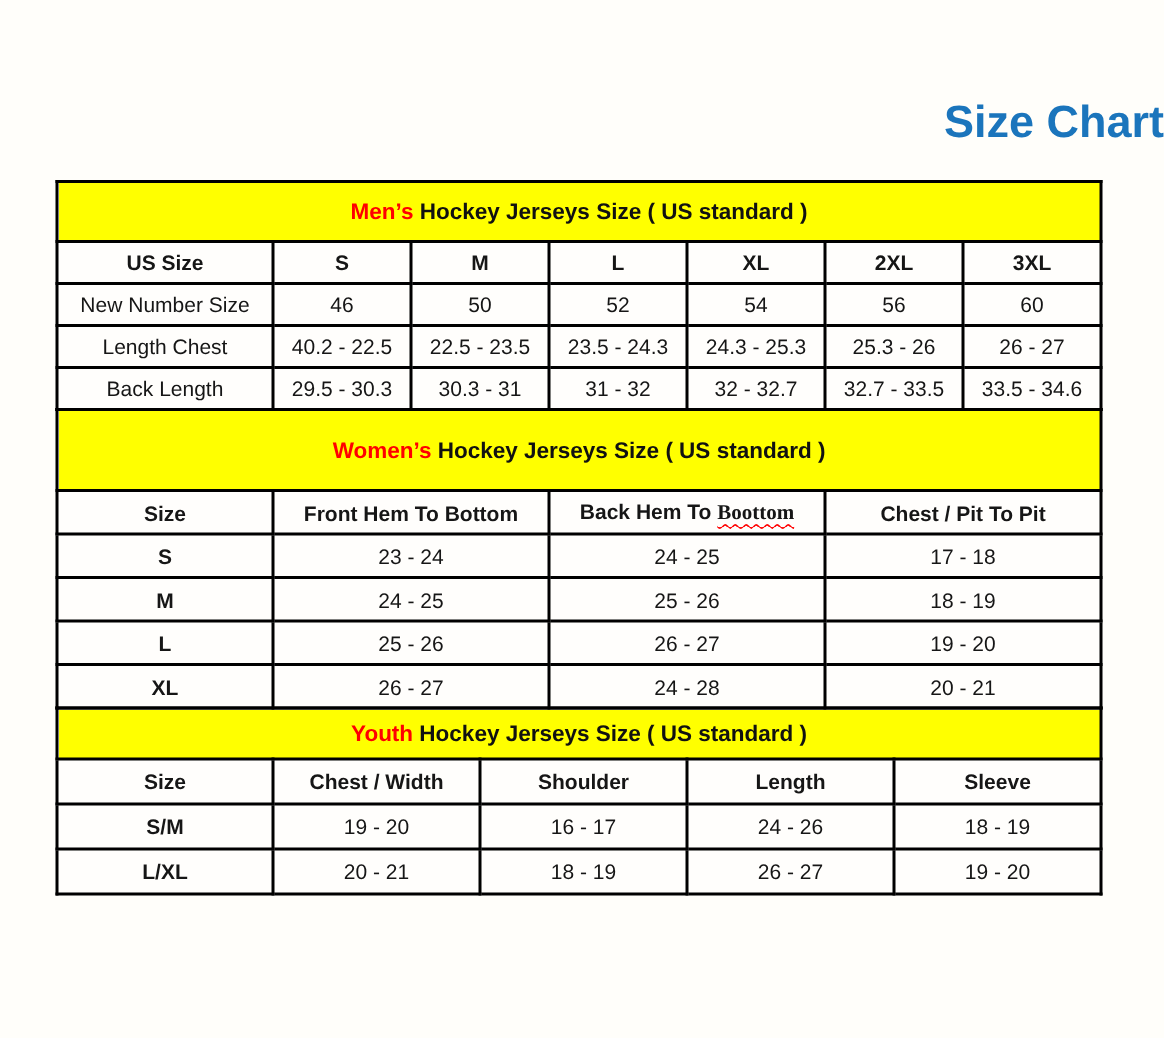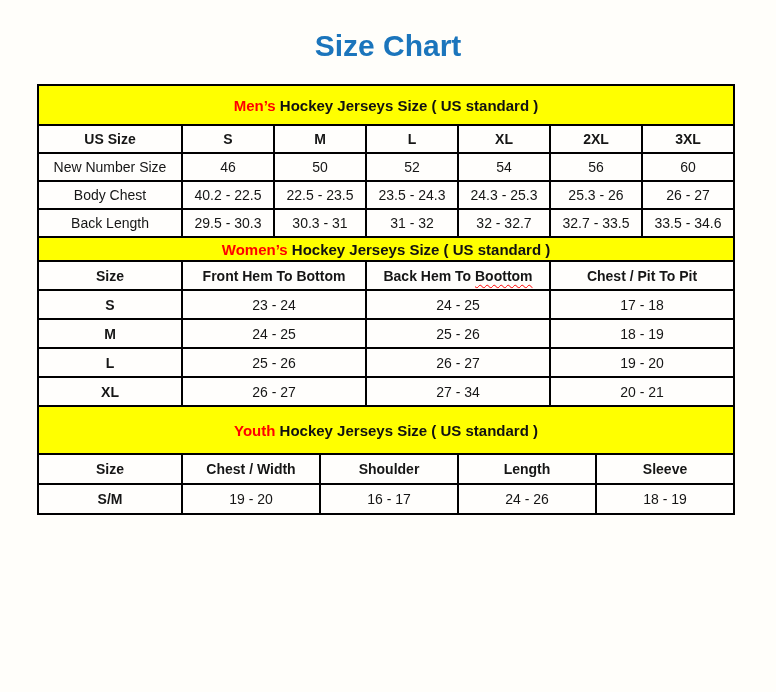--- a/index.html
+++ b/index.html
@@ -6,22 +6,22 @@
   html, body { margin: 0; padding: 0; background: #ffffff; }
   .page {
     width: 776px;
     height: 692px;
     background: #fffefa;
     font-family: "Liberation Sans", sans-serif;
     overflow: hidden;
   }
   .title {
     margin: 0;
-    padding-top: 28px;
-    text-align: center;
+    padding-top: 64px;
+    text-align: right;
     font-size: 30px;
     line-height: 36px;
     font-weight: 700;
     color: var(--title_blue, #1B75BC);
   }
   .tables {
     width: 696px;
     margin: 20px 0 0 37px;
   }
   table.size-table {
@@ -47,30 +47,31 @@
   td.band-cell {
     background: var(--band_yellow, #FFFF00);
     font-size: 15px;
     font-weight: 700;
     height: 40px;
   }
   .band-highlight { color: var(--accent_red, #FF0000); }
   .band-rest { color: #111111; }
   .t-mens th, .t-mens td.data-row-cell { height: 28px; }
   .t-womens th, .t-womens td.data-row-cell { height: 29px; }
-  .t-womens td.band-cell { height: 24px; margin-top: 48px; }
+  .t-womens td.band-cell { height: 54px; margin-top: 48px; }
   .t-youth th, .t-youth td.data-row-cell { height: 30px; }
-  .t-youth td.band-cell { height: 48px; }
+  .t-youth td.band-cell { height: 34px; }
   td.row-label-bold { font-weight: 700; }
   .misspelled {
     text-decoration-line: underline;
     text-decoration-style: wavy;
     text-decoration-color: var(--accent_red, #FF0000);
     text-decoration-thickness: 1px;
     text-underline-offset: 3px;
+    font-family: Liberation Serif, serif;
   }
 </style>
 </head>
 <body>
 
 <div class="page">
 
   <h1 class="title">Size Chart</h1>
 
   <div class="tables">
@@ -104,21 +105,21 @@
       <tr>
         <td class="data-row-cell">New Number Size</td>
         <td class="data-row-cell">46</td>
         <td class="data-row-cell">50</td>
         <td class="data-row-cell">52</td>
         <td class="data-row-cell">54</td>
         <td class="data-row-cell">56</td>
         <td class="data-row-cell">60</td>
       </tr>
       <tr>
-        <td class="data-row-cell">Body Chest</td>
+        <td class="data-row-cell">Length Chest</td>
         <td class="data-row-cell">40.2 - 22.5</td>
         <td class="data-row-cell">22.5 - 23.5</td>
         <td class="data-row-cell">23.5 - 24.3</td>
         <td class="data-row-cell">24.3 - 25.3</td>
         <td class="data-row-cell">25.3 - 26</td>
         <td class="data-row-cell">26 - 27</td>
       </tr>
       <tr>
         <td class="data-row-cell">Back Length</td>
         <td class="data-row-cell">29.5 - 30.3</td>
@@ -165,21 +166,21 @@
       </tr>
       <tr>
         <td class="data-row-cell row-label-bold">L</td>
         <td class="data-row-cell">25 - 26</td>
         <td class="data-row-cell">26 - 27</td>
         <td class="data-row-cell">19 - 20</td>
       </tr>
       <tr>
         <td class="data-row-cell row-label-bold">XL</td>
         <td class="data-row-cell">26 - 27</td>
-        <td class="data-row-cell">27 - 34</td>
+        <td class="data-row-cell">24 - 28</td>
         <td class="data-row-cell">20 - 21</td>
       </tr>
     </tbody>
       </table>
 
     <table class="size-table t-youth">
       <colgroup>
         <col style="width:144px">
           <col style="width:138px">
           <col style="width:138px">
@@ -200,17 +201,24 @@
         <th>Length</th>
         <th>Sleeve</th>
       </tr>
       <tr>
         <td class="data-row-cell row-label-bold">S/M</td>
         <td class="data-row-cell">19 - 20</td>
         <td class="data-row-cell">16 - 17</td>
         <td class="data-row-cell">24 - 26</td>
         <td class="data-row-cell">18 - 19</td>
       </tr>
+      <tr>
+        <td class="data-row-cell row-label-bold">L/XL</td>
+        <td class="data-row-cell">20 - 21</td>
+        <td class="data-row-cell">18 - 19</td>
+        <td class="data-row-cell">26 - 27</td>
+        <td class="data-row-cell">19 - 20</td>
+      </tr>
     </tbody>
       </table>
 
   </div>
 </div>
 
 </body></html>

